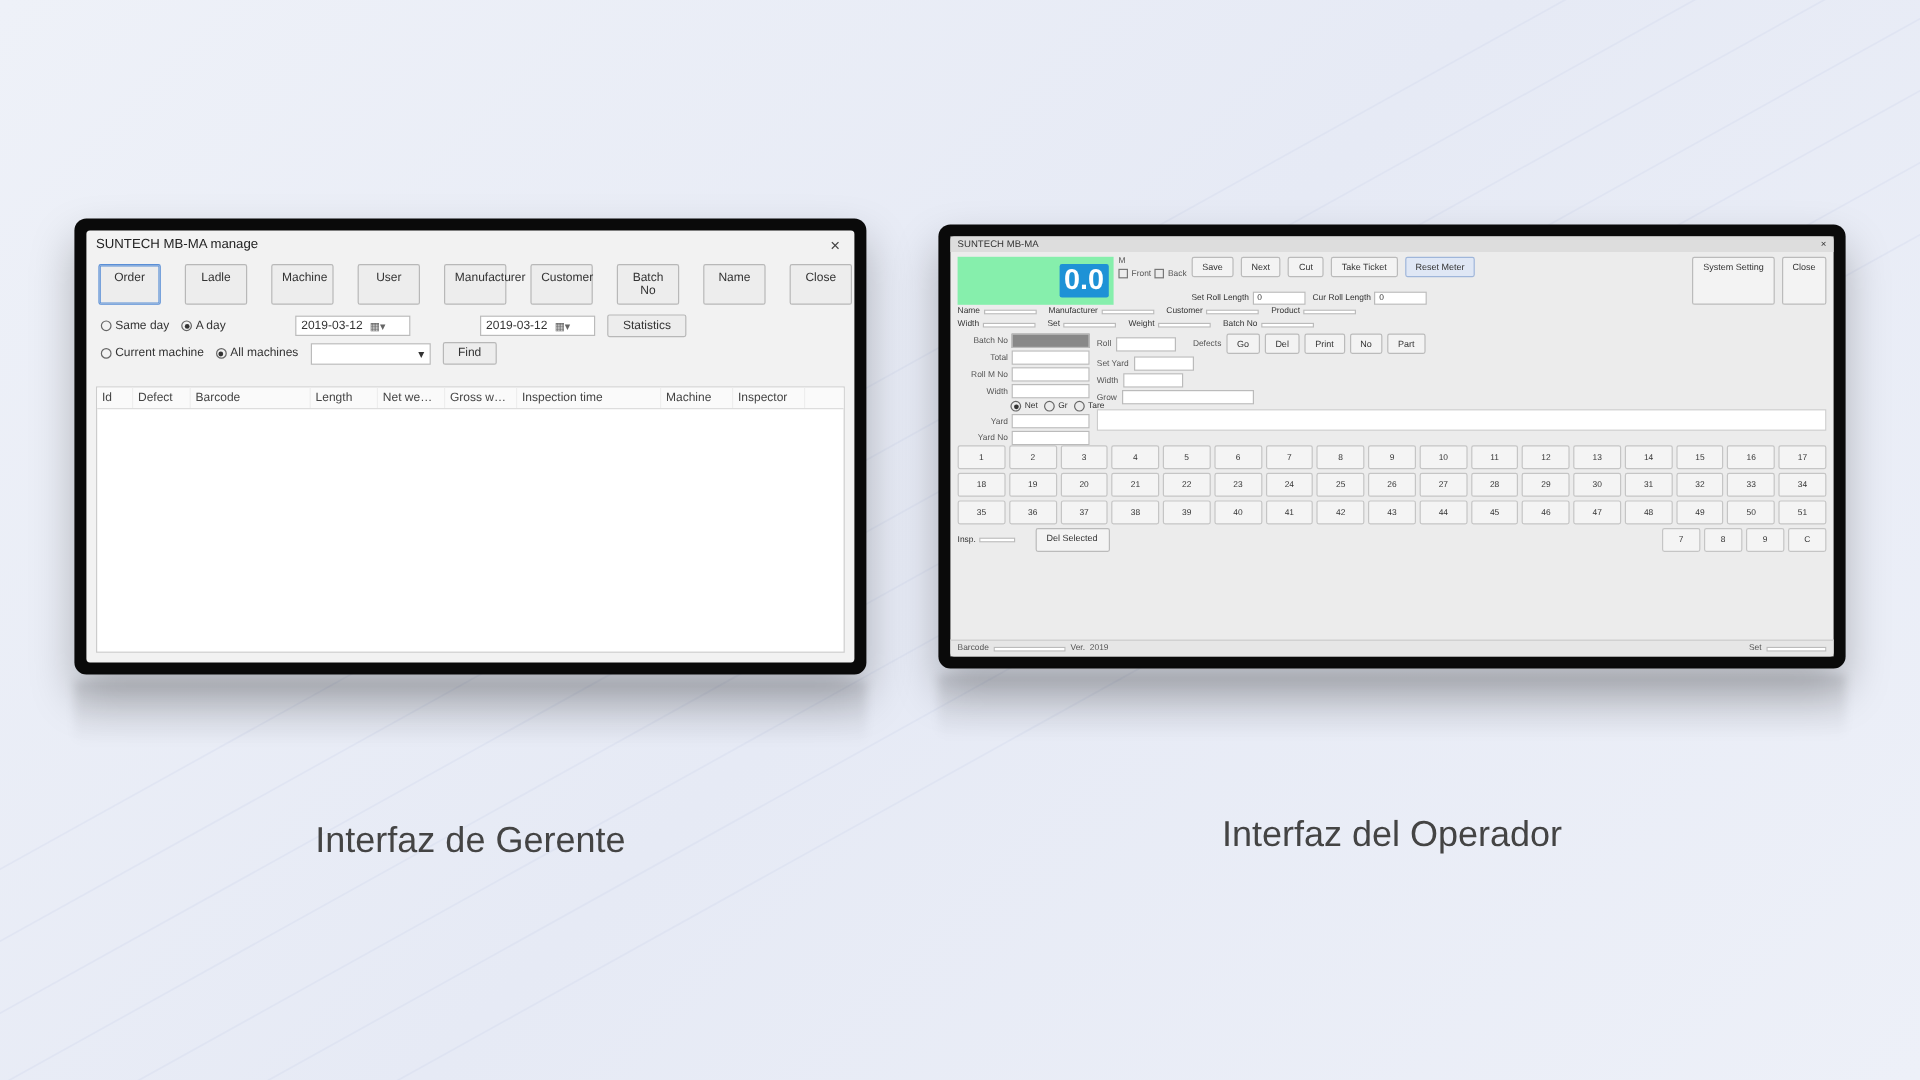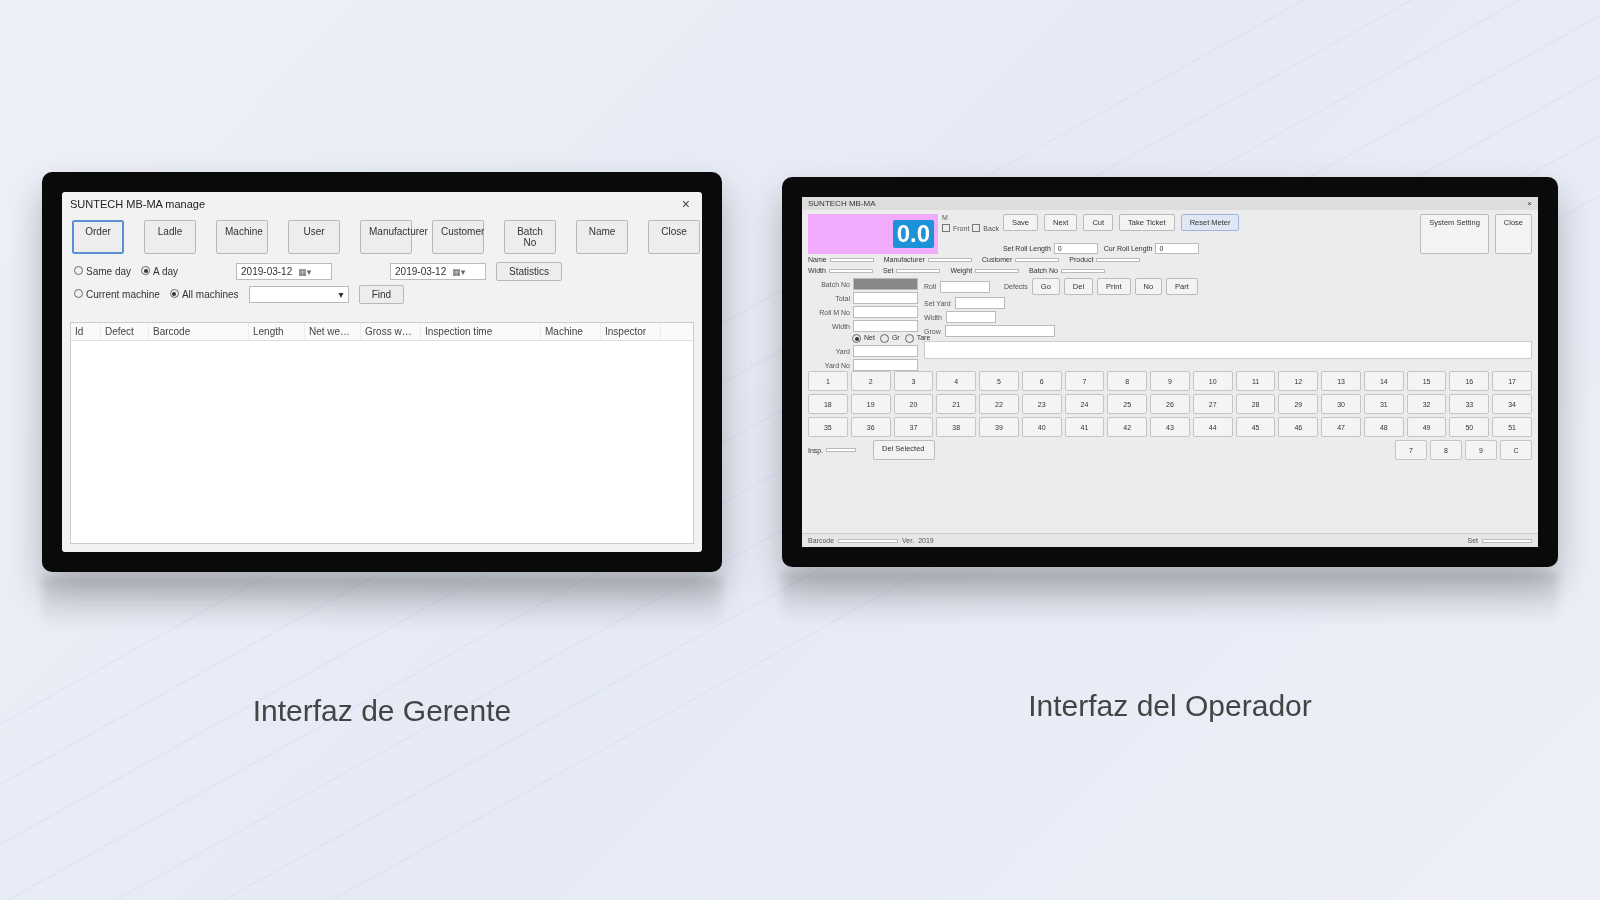--- a/index.html
+++ b/index.html
@@ -21,21 +21,21 @@
   gap: 60px;
 }
 .shot-wrap { display: flex; flex-direction: column; align-items: center; }
 .caption {
   margin-top: 60px;
   font-size: 30px; color: #444;
 }
 .frame {
   background: #0a0a0a;
   border-radius: 10px;
-  padding: 20px;
+  padding: 10px;
   box-shadow: 0 18px 36px rgba(0,0,0,0.25);
 }
 .reflection {
   width: 100%; height: 60px;
   background: linear-gradient(to bottom, rgba(0,0,0,0.12), rgba(0,0,0,0));
   transform: scaleY(0.9);
   margin-top: 2px;
   border-radius: 0 0 10px 10px;
   filter: blur(4px);
 }
@@ -58,21 +58,21 @@
   display: flex; gap: 20px; padding: 6px 10px;
 }
 .mgr-toolbar .tbtn {
   border: 1px solid #b8b8b8; background: #ededed;
   padding: 5px 8px; font-size: 10px; color: #333;
   min-width: 52px; text-align: center; border-radius: 2px;
 }
 .mgr-toolbar .tbtn.active { border-color: #5a8fd6; box-shadow: 0 0 0 1px #5a8fd6 inset; }
 .mgr-filters { padding: 2px 12px; display: flex; flex-direction: column; gap: 4px; font-size: 10px; color: #333; }
 .filter-row { display: flex; align-items: center; gap: 10px; }
-.radio { display: inline-flex; gap: 3px; }
+.radio { display: inline-flex; align-items: center; gap: 3px; }
 .radio .dot { width: 9px; height: 9px; border: 1px solid #666; border-radius: 50%; display:inline-block; position:relative; }
 .radio.checked .dot::after { content:""; position:absolute; inset:1.5px; background:#333; border-radius:50%; }
 .date-in {
   border: 1px solid #bbb; background: #fff; padding: 2px 4px;
   display: inline-flex; align-items: center; gap: 6px; min-width: 96px; margin-left: 48px;
 }
 .date-in .cal { font-size: 9px; color: #666; }
 .mini-btn {
   border: 1px solid #b8b8b8; background: #ededed;
   padding: 3px 12px; font-size: 10px; border-radius: 2px;
@@ -104,21 +104,21 @@
   position: relative;
 }
 .op-titlebar {
   background: #ddd; font-size: 8px; color: #333;
   padding: 2px 6px; display:flex; justify-content:space-between;
 }
 .op-top {
   display: flex; gap: 4px; align-items: stretch; padding: 4px 6px 2px 6px;
 }
 .big-read {
-  background: #f0abfc; color: #0aa4ff; font-weight: bold;
+  background: #86efac; color: #0aa4ff; font-weight: bold;
   font-size: 24px; padding: 0 4px; display: flex; align-items: center; justify-content: flex-end;
   min-width: 130px;
 }
 .big-read .val { background: #1e92d6; color: #fff; padding: 0 4px; border-radius: 2px; margin-left: -2px; }
 .op-meta { display:flex; flex-direction:column; gap:3px; font-size:7px; color:#555; }
 .op-meta .row { display:flex; gap:3px; align-items:center; }
 .ck { width:8px; height:8px; border:1px solid #777; display:inline-block; }
 .op-btns { display: flex; gap: 6px; flex-wrap: wrap; align-items: flex-start; flex: 1; }
 .obtn { border: 1px solid #bbb; background: #f3f3f3; padding: 3px 8px; font-size: 7.5px; border-radius: 2px; }
 .obtn.primary { background: #dfe7f5; border-color: #9fb6da; }

